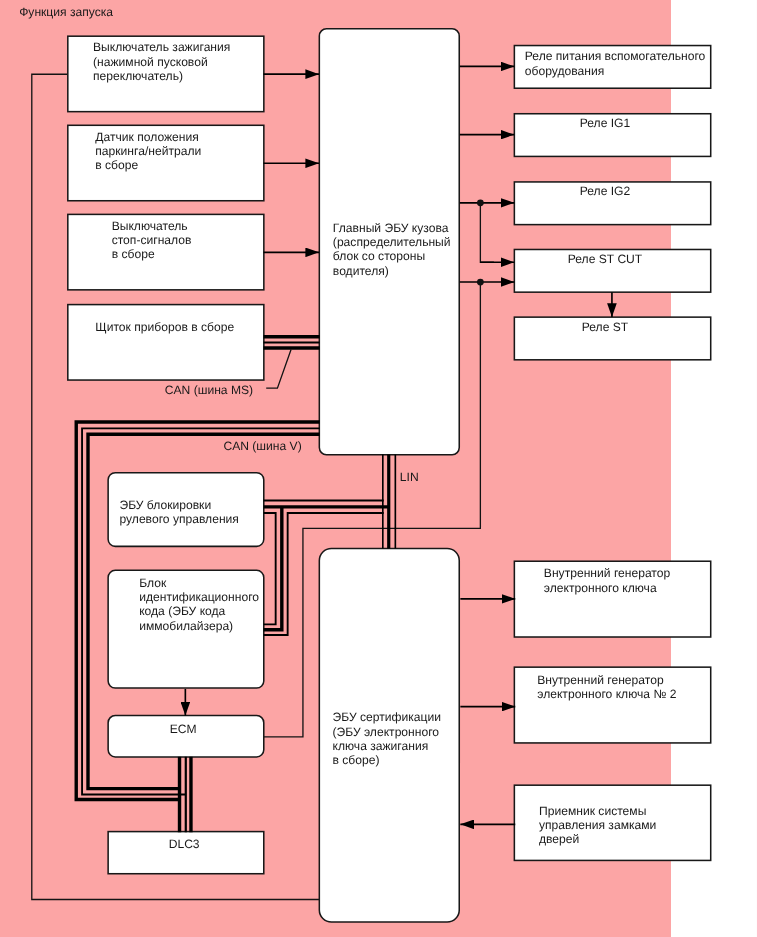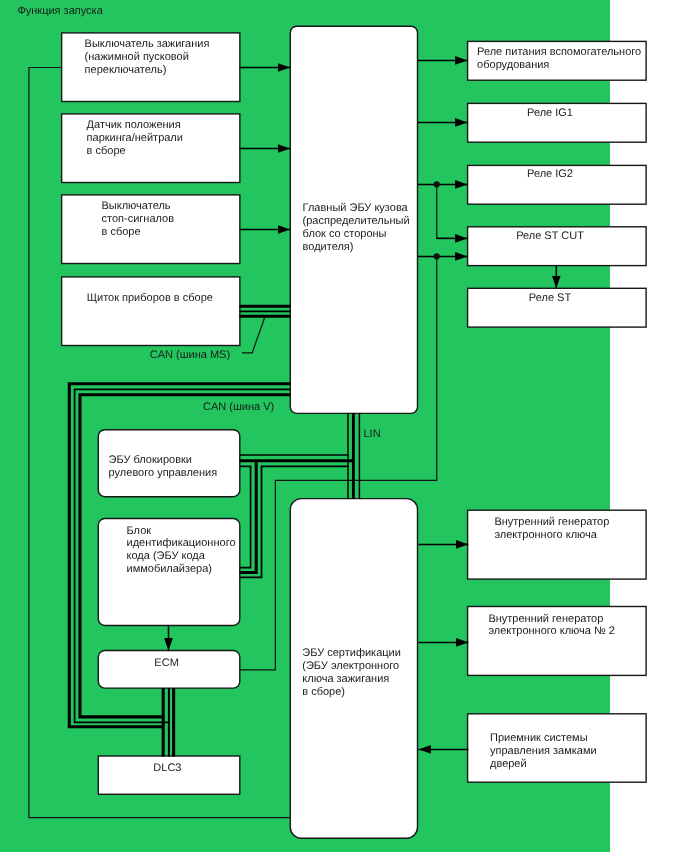--- a/index.html
+++ b/index.html
@@ -1,20 +1,20 @@
 <!DOCTYPE html>
 <html><head>
 <meta charset="utf-8">
 <title>Функция запуска</title>
 <style>
   html,body{margin:0;padding:0;background:#ffffff;}
   body{width:688px;height:852px;overflow:hidden;
        font-family:"Liberation Sans",sans-serif;color:#1a1a1a;
        -webkit-font-smoothing:antialiased;text-rendering:geometricPrecision;}
-  #stage{position:relative;width:610px;height:852px;background:#22c55e;}
+  #stage{position:relative;width:610px;height:852px;background:#fca5a5;}
   svg#diagram{position:absolute;left:0;top:0;display:block;}
   .box{fill:#ffffff;stroke:#181818;stroke-width:1.4;}
   .ln{stroke:#000;stroke-width:1.5;fill:none;}
   .thin{stroke:#131313;stroke-width:1.2;fill:none;}
   .busO{stroke:#000;stroke-width:3.1;fill:none;}
   .busI{stroke:#000;stroke-width:1.7;fill:none;}
   .busL{stroke:#000;stroke-width:1.5;fill:none;}
   .busLm{stroke:#000;stroke-width:2.9;fill:none;}
   .busM{stroke:#000;stroke-width:2.0;fill:none;}
   .dot{fill:#111;}

